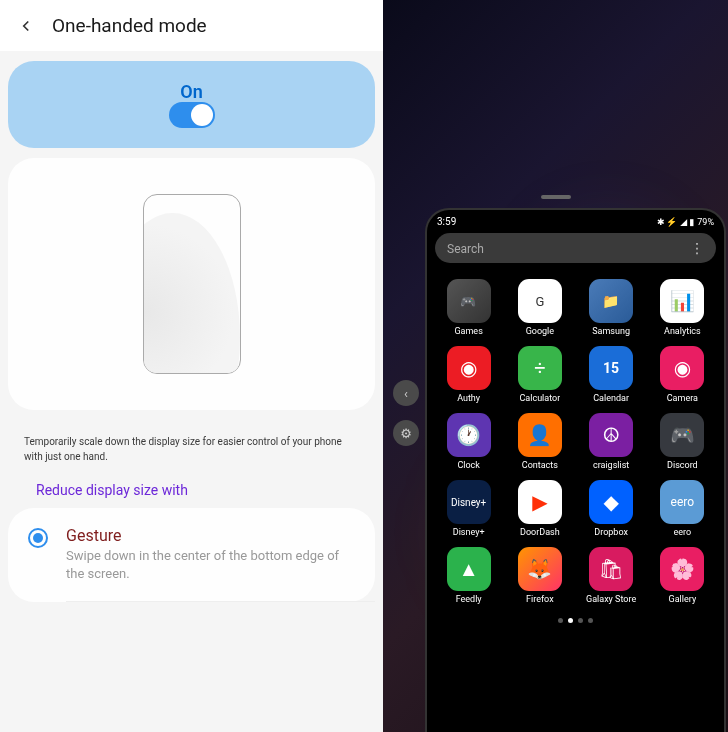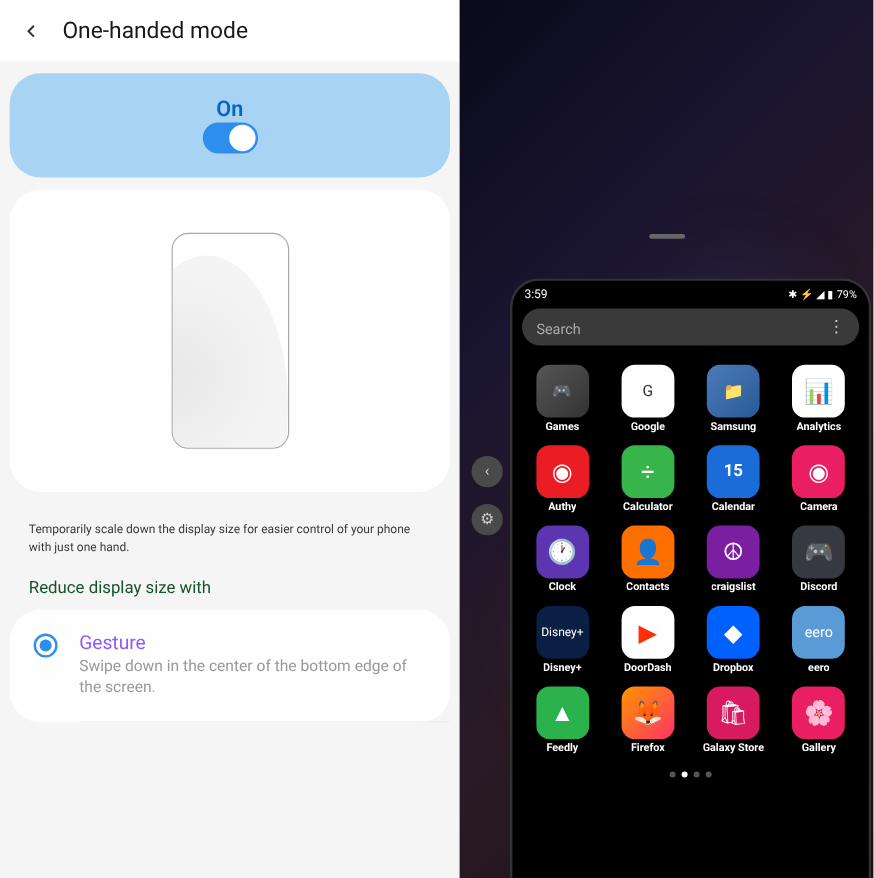--- a/index.html
+++ b/index.html
@@ -15,55 +15,55 @@
     .toggle-section { margin: 10px 8px; padding: 20px 22px; background: #a9d3f3; border-radius: 26px; display: flex; justify-content: space-between; align-items: center; flex-direction: column; }
     .toggle-label { color: #0066cc; font-size: 18px; font-weight: 600; }
     .toggle-switch { width: 46px; height: 26px; background: #2e8eed; border-radius: 13px; position: relative; }
     .toggle-knob { position: absolute; right: 2px; top: 2px; width: 22px; height: 22px; background: #fff; border-radius: 50%; }
     
     .illustration-card { margin: 0 8px 16px; padding: 36px; background: #fefefe; border-radius: 26px; display: flex; justify-content: center; }
     .phone-illustration { width: 98px; height: 180px; border: 1.5px solid #aaa; border-radius: 14px; position: relative; overflow: hidden; }
     .phone-illustration::before { content: ''; position: absolute; width: 140%; height: 140%; background: radial-gradient(circle at 30% 40%, #e8e8e8 0%, #f4f4f4 50%); border-radius: 50%; top: 10%; left: -40%; }
     
     .description { padding: 8px 24px 18px; font-size: 10px; color: #3a3a3a; line-height: 1.5; }
-    .section-label { padding: 0 24px 10px; font-size: 14px; color: #14532d; }
+    .section-label { padding: 0 36px 10px; font-size: 14px; color: #6d28d9; }
     
     .options-card { margin: 0 8px; background: #fefefe; border-radius: 26px; }
     .option { display: flex; padding: 18px 20px; align-items: flex-start; }
     .option:first-child { border-bottom: 1px solid #eee; margin-left: 58px; padding-left: 0; }
     .option:first-child .radio { margin-left: -38px; margin-right: 18px; }
     .radio { width: 20px; height: 20px; border: 2px solid #bbb; border-radius: 50%; margin-right: 18px; flex-shrink: 0; margin-top: 2px; position: relative; }
     .radio.selected { border-color: #2e8eed; }
     .radio.selected::after { content: ''; position: absolute; top: 3px; left: 3px; width: 10px; height: 10px; background: #2e8eed; border-radius: 50%; }
     .option-text { flex: 1; }
-    .option-title { font-size: 16px; color: #8b5cf6; margin-bottom: 2px; }
+    .option-title { font-size: 16px; color: #7f1d1d; margin-bottom: 2px; }
     .option-sub { font-size: 13px; color: #999; line-height: 1.4; }
     
     
     .preview-panel { width: 345px; background: linear-gradient(135deg, #0a0a1a 0%, #1a1530 30%, #2a1a25 60%, #1a0f15 100%); position: relative; overflow: hidden; }
     .preview-panel::before { content: ''; position: absolute; width: 200px; height: 200px; background: radial-gradient(circle, rgba(255,140,50,0.25) 0%, transparent 70%); bottom: 100px; left: 50px; filter: blur(30px); }
     .preview-panel::after { content: ''; position: absolute; width: 180px; height: 180px; background: radial-gradient(circle, rgba(60,80,200,0.3) 0%, transparent 70%); top: 200px; right: 30px; filter: blur(30px); }
     
     .mini-handle { position: absolute; top: 195px; left: 50%; transform: translateX(-50%); width: 30px; height: 4px; background: #666; border-radius: 2px; z-index: 2; }
     
-    .mini-phone { position: absolute; top: 208px; left: 42px; right: 2px; bottom: 0; background: #000; border-radius: 24px 24px 0 0; border: 2px solid #333; border-bottom: none; overflow: hidden; z-index: 2; margin-top: 24px; }
+    .mini-phone { position: absolute; top: 208px; left: 42px; right: 2px; bottom: 0; background: #000; border-radius: 24px 24px 0 0; border: 2px solid #333; border-bottom: none; overflow: hidden; z-index: 2; }
     
     .side-buttons { position: absolute; left: 10px; top: 380px; z-index: 3; }
     .side-btn { width: 26px; height: 26px; background: #4a4a4a; border-radius: 50%; margin-bottom: 14px; display: flex; align-items: center; justify-content: center; color: #ccc; font-size: 13px; }
     
     .status-bar { display: flex; justify-content: space-between; align-items: center; padding: 6px 10px 2px; font-size: 10px; color: #fff; }
     .status-right { display: flex; gap: 3px; align-items: center; font-size: 9px; }
     
     .search-bar { margin: 4px 8px 8px; padding: 7px 12px; background: #3a3a3a; border-radius: 18px; display: flex; justify-content: space-between; align-items: flex-end; font-size: 12px; color: #aaa; }
     .dots-icon { color: #ccc; font-size: 14px; }
     
     .app-grid { display: grid; grid-template-columns: repeat(4, 1fr); gap: 2px 0; padding: 4px 6px; }
     .app-item { display: flex; flex-direction: column; align-items: center; padding: 4px 2px; }
     .app-icon { width: 44px; height: 44px; border-radius: 11px; display: flex; align-items: center; justify-content: center; font-size: 20px; color: #fff; margin-bottom: 3px; }
-    .app-label { font-size: 9px; color: #fff; text-align: left; white-space: nowrap; overflow: hidden; max-width: 60px; font-weight: bold; }
+    .app-label { font-size: 9px; color: #fff; text-align: left; white-space: nowrap; overflow: hidden; max-width: 60px; }
     
     .page-dots { display: flex; justify-content: center; gap: 5px; padding: 6px 0 4px; }
     .page-dot { width: 5px; height: 5px; background: #555; border-radius: 50%; }
     .page-dot.active { background: #fff; }
     
     
     .ic-games { background: linear-gradient(135deg, #555, #333); font-size: 13px; }
     .ic-google { background: #fff; font-size: 13px; color: #333; }
     .ic-samsung { background: linear-gradient(135deg, #4a7bb8, #2a5b98); font-size: 14px; }
     .ic-analytics { background: #fff; }

